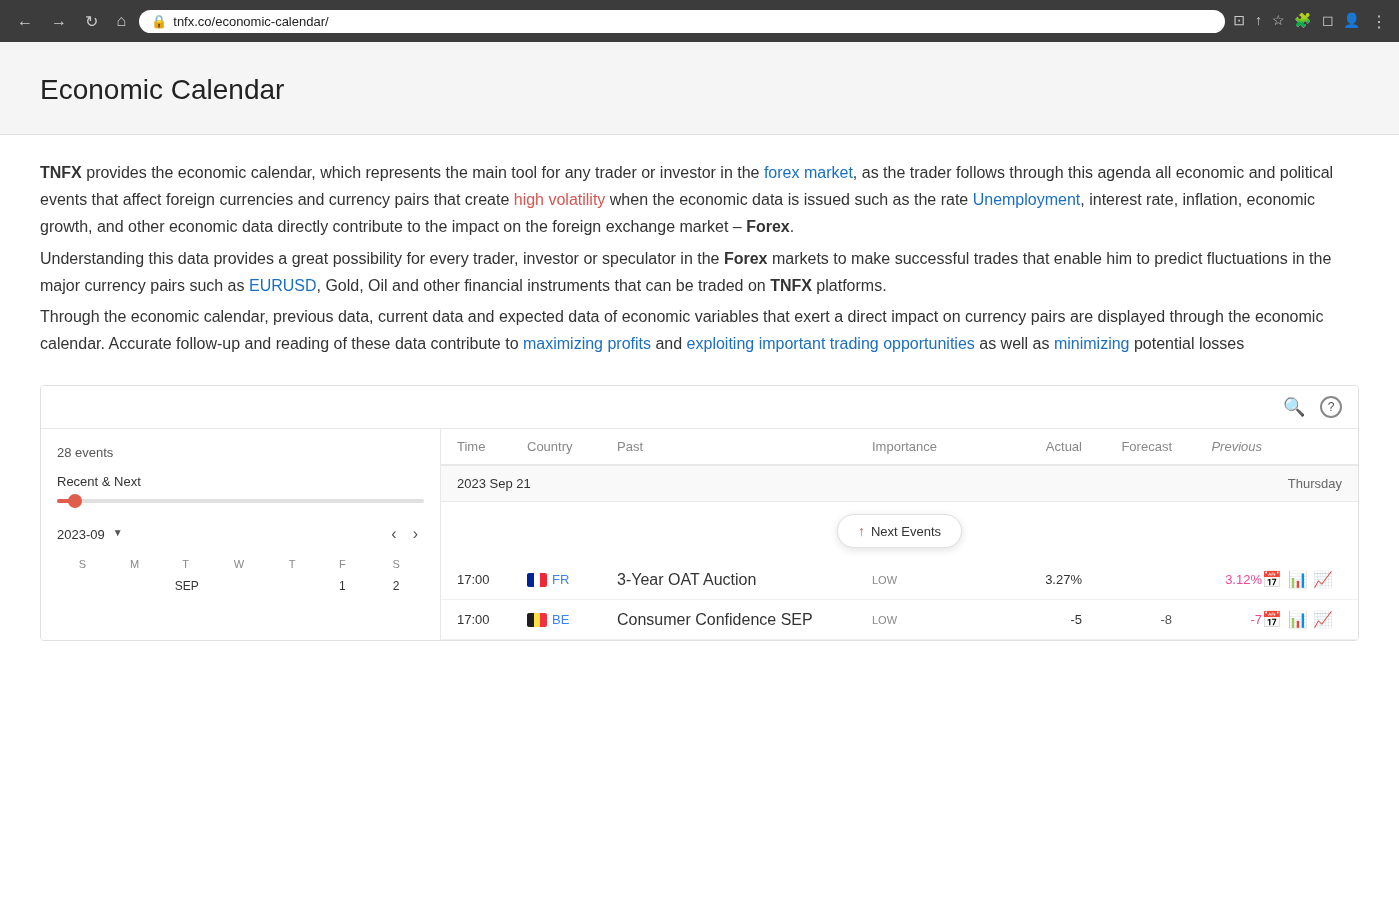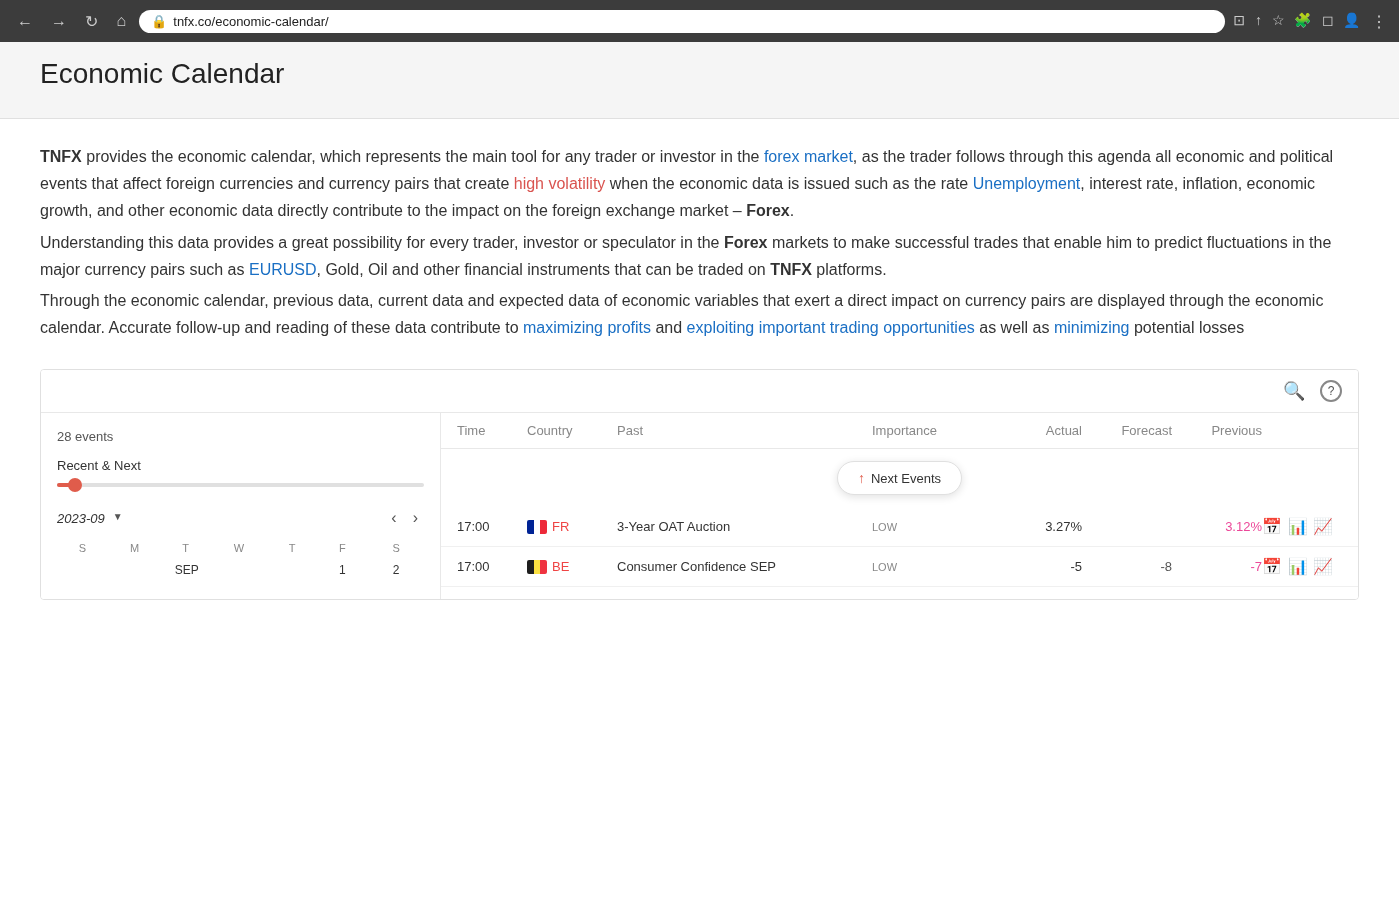--- a/index.html
+++ b/index.html
@@ -38,21 +38,21 @@
     .browser-actions {
       display: flex;
       gap: 10px;
       color: #ccc;
       font-size: 16px;
     }
 
     
     .page-header {
       background: #f5f5f5;
-      padding: 16px 40px 28px 40px;
+      padding: 32px 40px 28px 40px;
       border-bottom: 1px solid #e0e0e0;
     }
     .page-header h1 {
       font-size: 28px;
       font-weight: 400;
       color: #222;
     }
 
     
     .content-area {
@@ -153,21 +153,20 @@
       display: flex;
       align-items: center;
       justify-content: space-between;
       margin-bottom: 8px;
     }
     .mini-cal-month {
       display: flex;
       gap: 8px;
       font-size: 13px;
       cursor: pointer;
-      font-style: italic;
     }
     .mini-cal-nav {
       background: none;
       border: none;
       cursor: pointer;
       font-size: 16px;
       color: #555;
       padding: 2px 6px;
     }
     .mini-cal-grid {
@@ -264,37 +263,37 @@
       padding: 10px 16px;
       border-bottom: 1px solid #f0f0f0;
       align-items: center;
     }
     .event-time { font-size: 13px; color: #333; }
     .event-country {
       display: flex;
       align-items: center;
       gap: 5px;
       font-size: 13px;
-      color: #ef4444;
+      color: #3b82f6;
     }
     .flag {
       width: 20px;
       height: 14px;
       display: inline-block;
       border-radius: 2px;
     }
     
     .flag-fr {
       background: linear-gradient(to right, #002395 33%, #fff 33%, #fff 66%, #ED2939 66%);
     }
     
     .flag-be {
       background: linear-gradient(to right, #1e1e1e 33%, #FAE042 33%, #FAE042 66%, #EF3340 66%);
     }
-    .event-name { font-size: 13px; color: #333; }
+    .event-name { font-size: 16px; color: #333; }
     .importance-badge {
       font-size: 11px;
       color: #888;
       font-weight: 400;
     }
     .event-actual { font-size: 13px; color: #333; text-align: right; }
     .event-forecast { font-size: 13px; color: #555; text-align: right; }
     .event-previous { font-size: 13px; color: #ec4899; text-align: right; }
     .event-actions {
       display: flex;
@@ -412,24 +411,28 @@
 
       <div class="right-panel">
 
         <div class="table-header">
           <span>Time</span>
           <span>Country</span>
           <span>Past</span>
           <span>Importance</span>
           <span style="text-align:right;">Actual</span>
           <span style="text-align:right;">Forecast</span>
-          <span style="text-align:right;">Previous</span>
+          <span style="text-align:right;font-style:italic;">Previous</span>
           <span></span>
         </div>
 
+        <div class="date-row">
+          <span class="date-label">2023 Sep 21</span>
+          <span class="day-label">Thursday</span>
+        </div>
 
         <div class="past-events-overlay">
           <button class="past-events-btn">
             <span class="arrow-up">↑</span>
             <span>Next Events</span>
           </button>
         </div>
 
         <div class="event-row">
           <span class="event-time">17:00</span>

